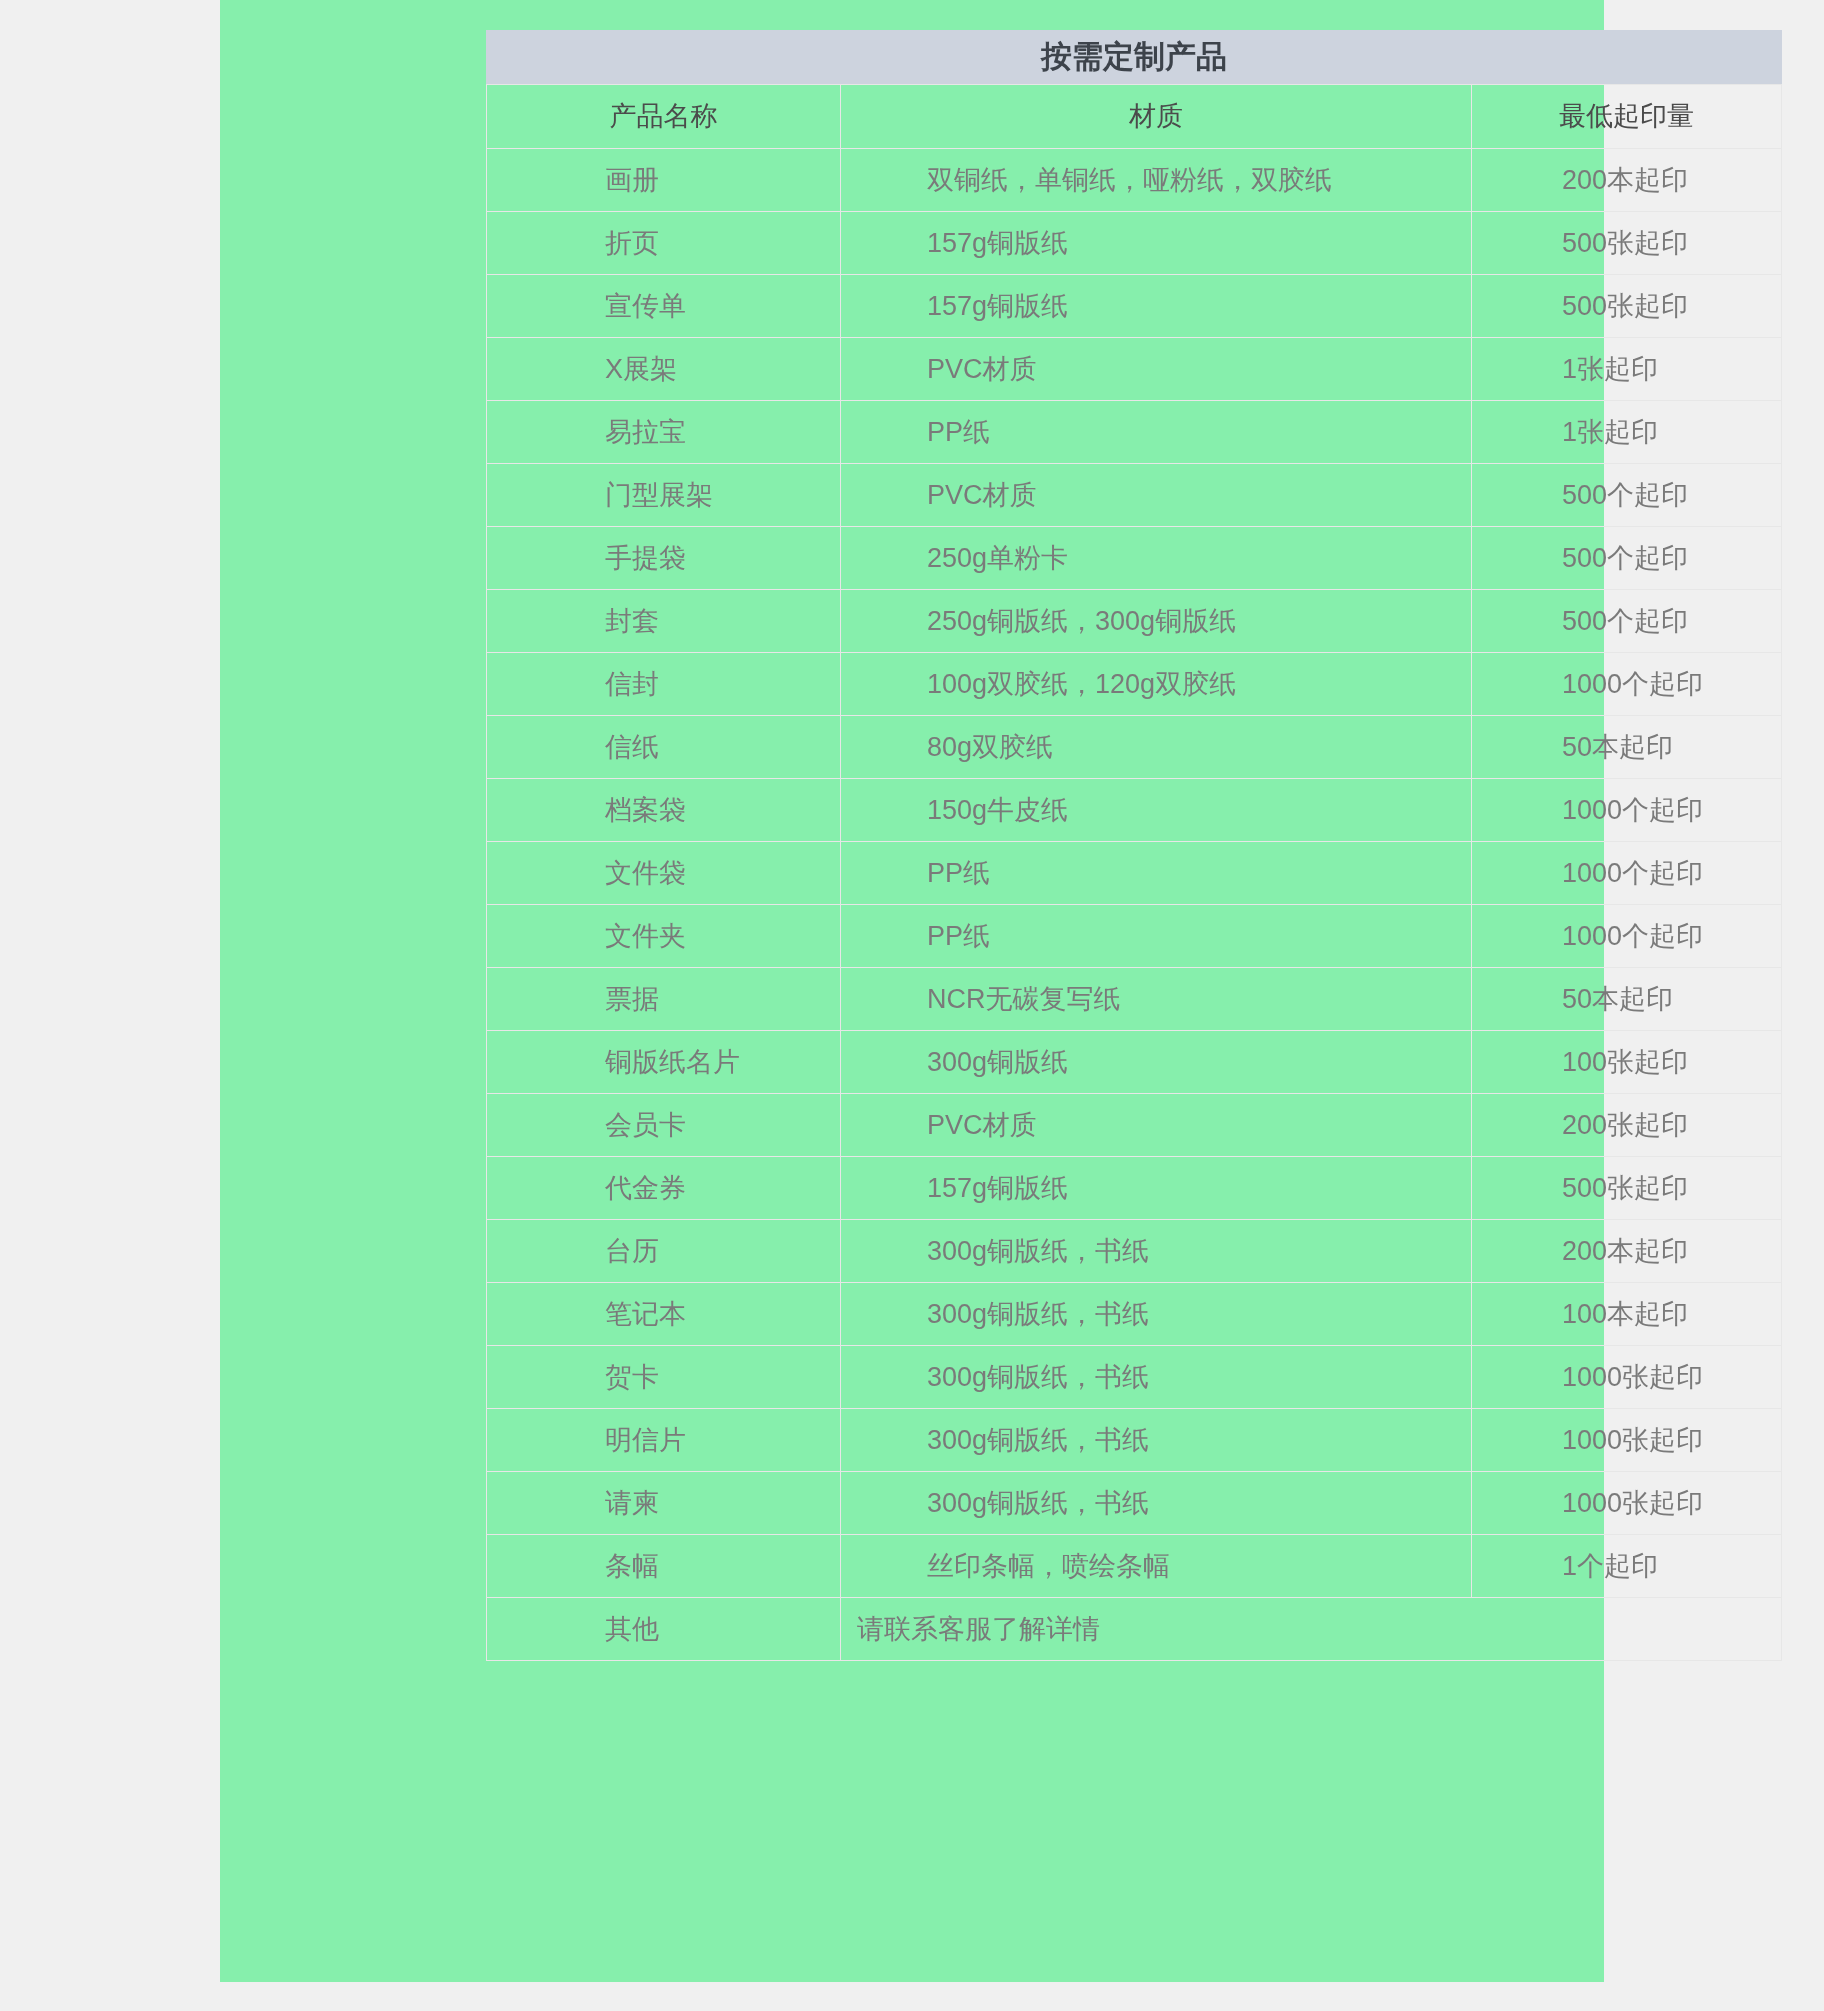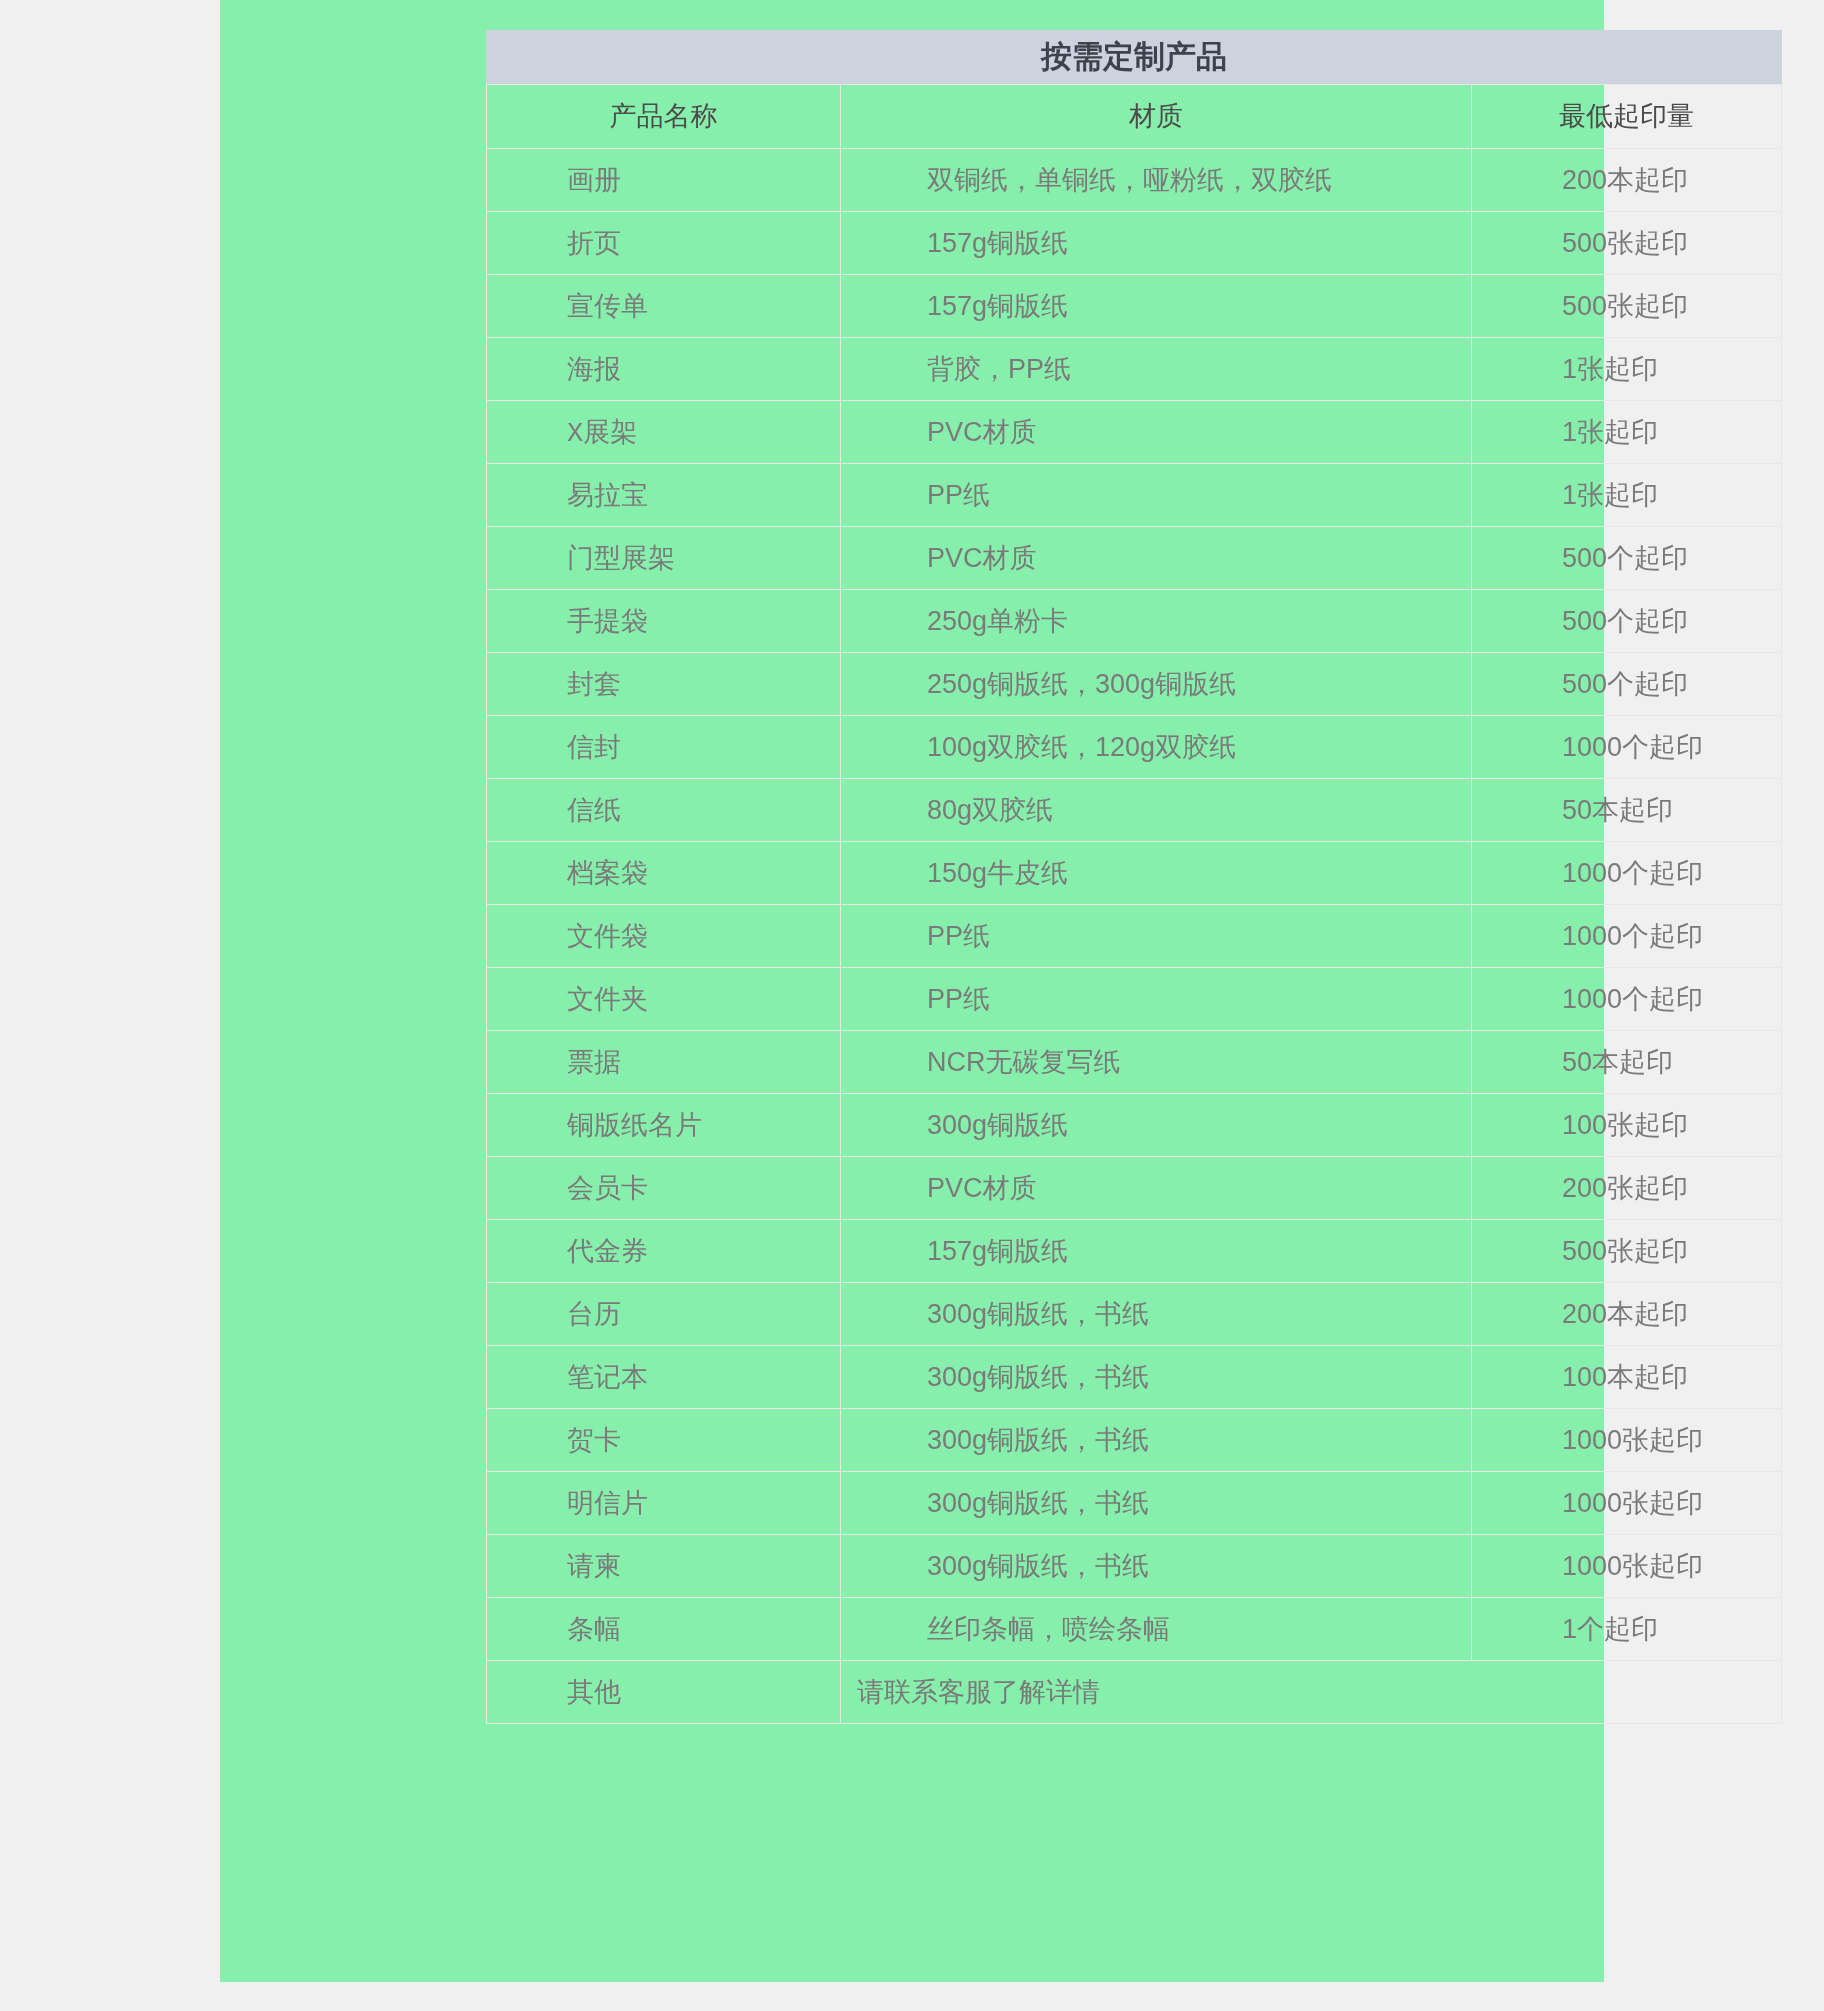--- a/index.html
+++ b/index.html
@@ -55,21 +55,21 @@
     font-size: 27px;
     color: #4b4b4b;
     text-align: center;
   }
   table.products td {
     height: 60px;
     font-size: 27px;
     color: #7a7a7a;
     text-align: left;
   }
-  td.cell-name   { padding-left: 80px; font-family: Liberation Mono, monospace; }
+  td.cell-name   { padding-left: 118px; }
   td.cell-mat    { padding-left: 86px;  }
   td.cell-qty    { padding-left: 90px;  }
   td.cell-merged {
     text-align: center;
     padding-left: 16px;
   }
 </style>
 </head>
 <body>
 
@@ -101,25 +101,20 @@
     <td class="cell-mat">157g铜版纸</td>
     <td class="cell-qty">500张起印</td>
   </tr>
 
   <tr>
     <td class="cell-name">宣传单</td>
     <td class="cell-mat">157g铜版纸</td>
     <td class="cell-qty">500张起印</td>
   </tr>
 
-  <tr>
-    <td class="cell-name">海报</td>
-    <td class="cell-mat">背胶，PP纸</td>
-    <td class="cell-qty">1张起印</td>
-  </tr>
 
   <tr>
     <td class="cell-name">X展架</td>
     <td class="cell-mat">PVC材质</td>
     <td class="cell-qty">1张起印</td>
   </tr>
 
   <tr>
     <td class="cell-name">易拉宝</td>
     <td class="cell-mat">PP纸</td>

